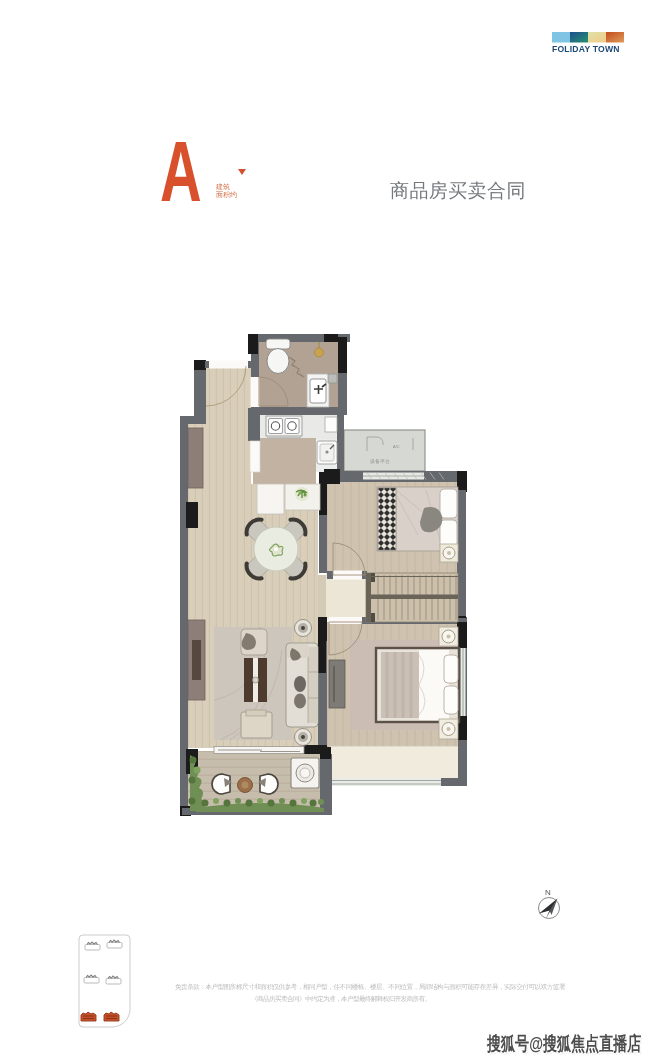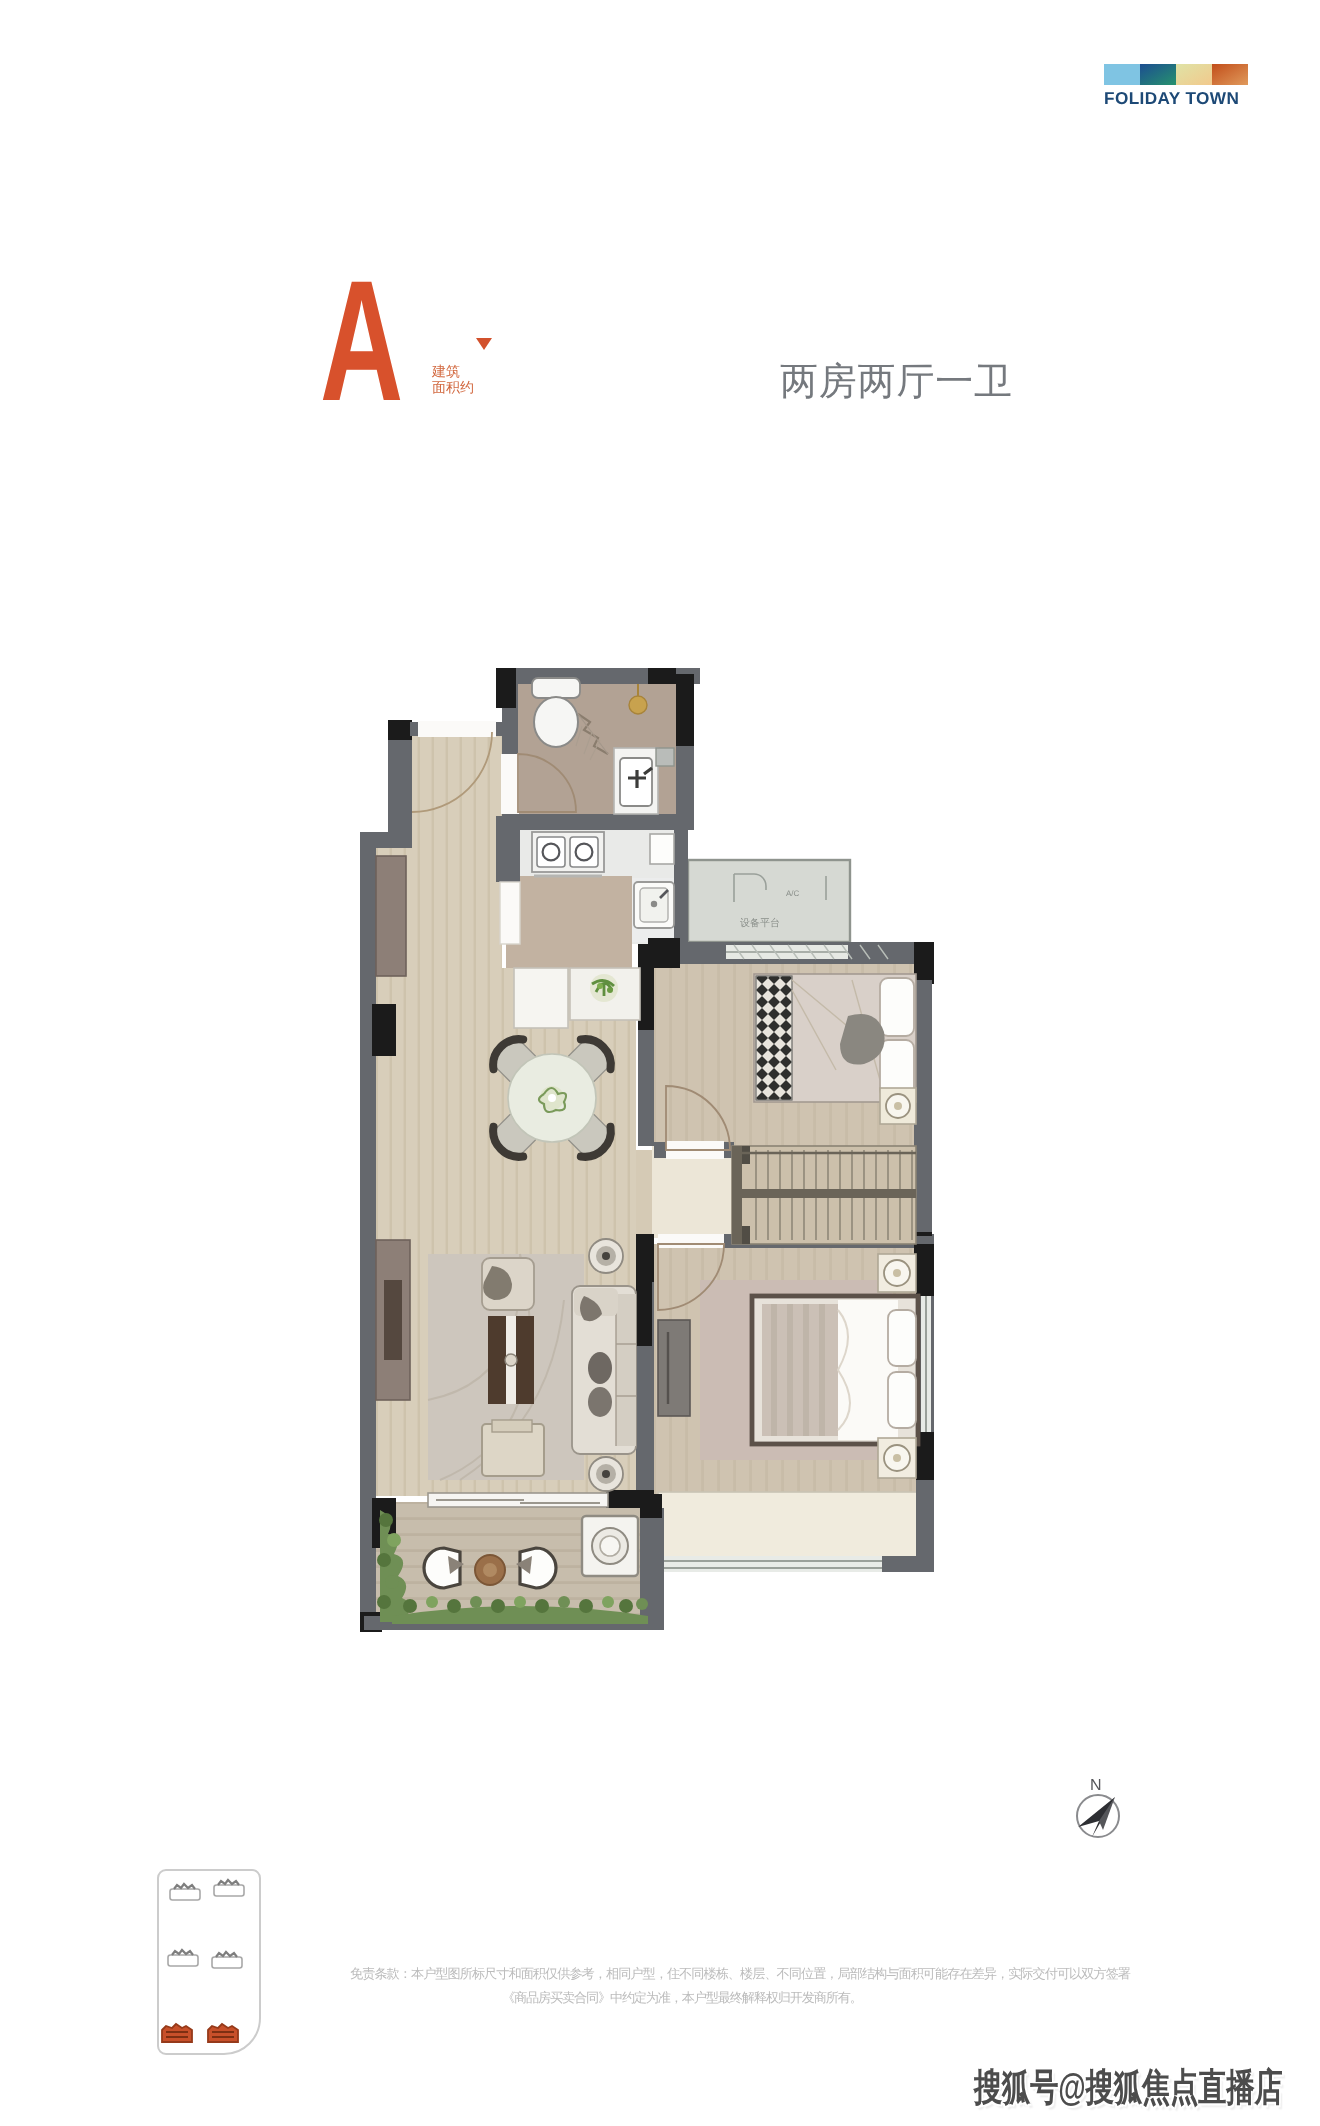--- a/index.html
+++ b/index.html
@@ -38,21 +38,21 @@
 </svg>
 </div>
 
 <div class="abs" style="left:160px;top:122px;width:70px;height:80px;font-size:86px;font-weight:bold;color:#d8512c;transform:scaleX(0.67);transform-origin:left top;">A</div>
 
 <div class="abs" style="left:216px;top:183px;width:30px;font-size:7px;line-height:8px;color:#d2683f;">建筑<br>面积约</div>
 
 <div class="abs" style="left:238px;top:169px;width:0;height:0;border-left:4.5px solid transparent;border-right:4.5px solid transparent;border-top:6.5px solid #d2512c;"></div>
 
 
-<div class="abs" style="left:390px;top:178px;font-size:19px;color:#75797e;letter-spacing:0.4px;white-space:nowrap;">两房两厅一卫</div>
+<div class="abs" style="left:390px;top:178px;font-size:19px;color:#75797e;letter-spacing:0.4px;white-space:nowrap;">商品房买卖合同</div>
 
 <svg class="abs" style="left:0;top:0;" width="660" height="1063" viewBox="0 0 660 1063">
 <g id="plan">
 
 <g>
 <defs>
 <pattern id="plank" width="7" height="40" patternUnits="userSpaceOnUse">
 <rect width="7" height="40" fill="#d8ceba"></rect>
 <rect x="5.8" width="1.2" height="40" fill="#cec3ac"></rect>
 </pattern>

